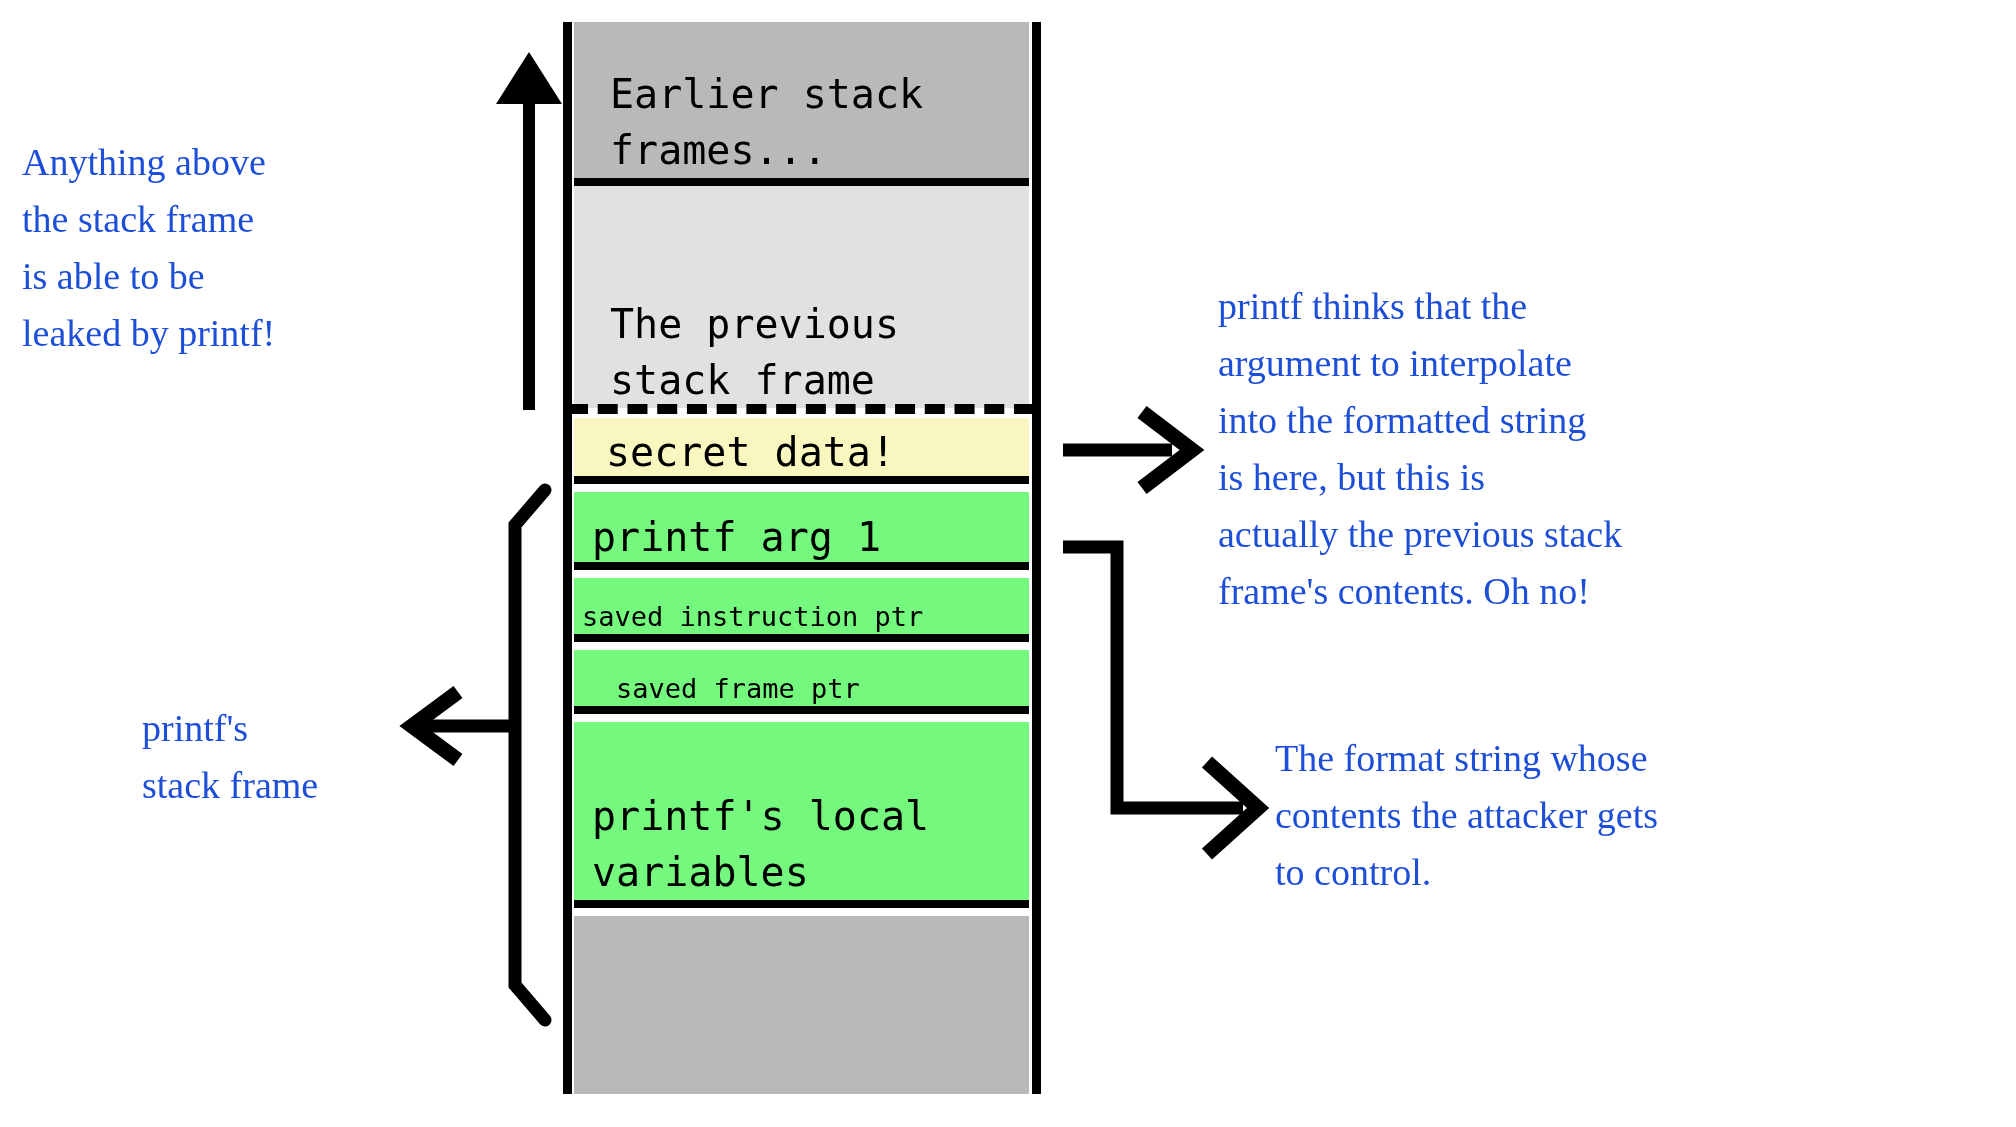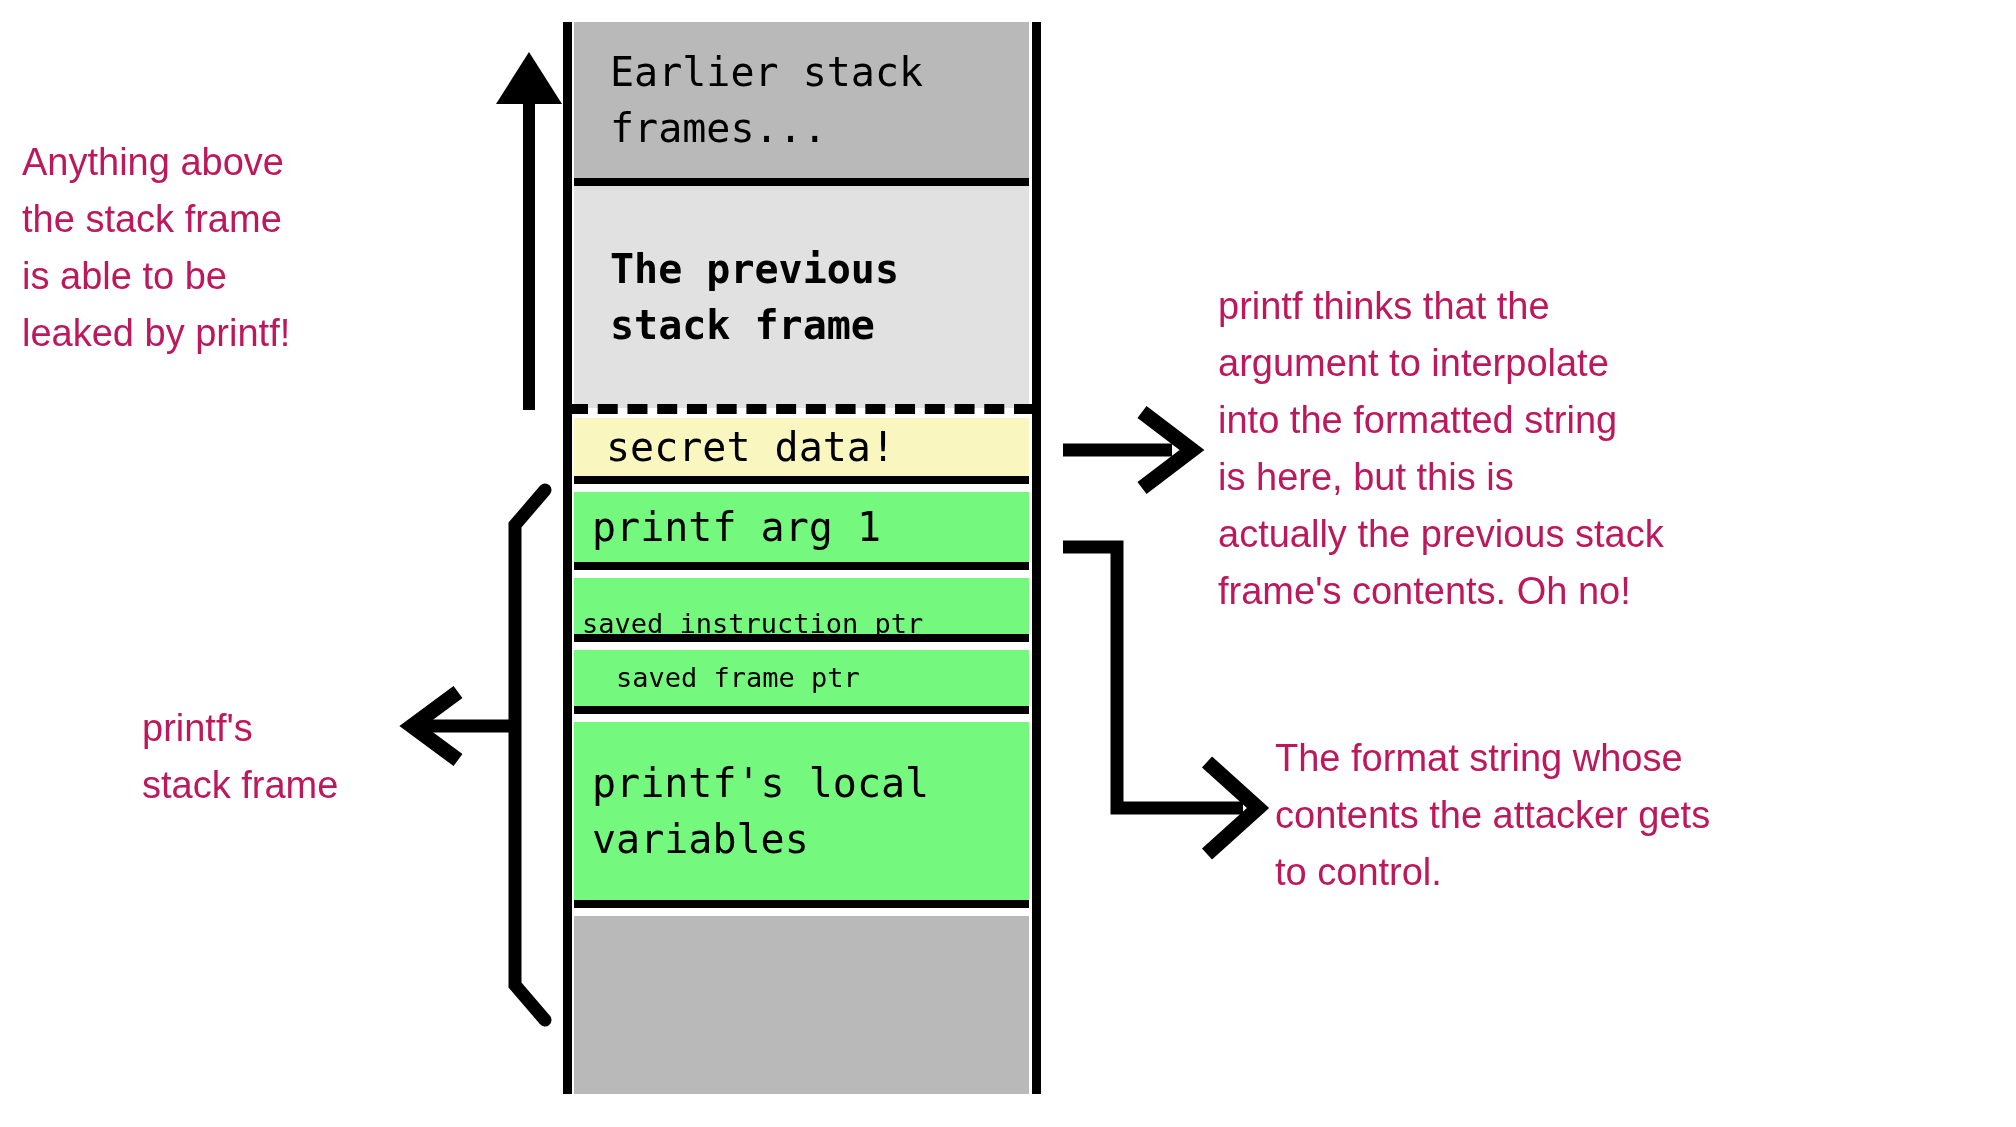--- a/index.html
+++ b/index.html
@@ -19,25 +19,25 @@
   .stage {
     position: absolute;
     left: 0; top: 0;
     width: 2016px;
     height: 1127px;
   }
 
   
   .note {
     position: absolute;
-    font-family: Liberation Sans, sans-serif;
+    font-family: Liberation Serif, serif;
     font-size: 38px;
     line-height: 57px;
     white-space: pre;
-    color: #be185d;
+    color: #1d4ed8;
   }
   #note-leak   { left: 22px;  top: 134px; }
   #note-printf { left: 1218px; top: 278px; }
   #note-format { left: 1275px; top: 730px; }
   #note-frame  { left: 110px; top: 700px; margin-left: 32px; }
 
   
   .stack-col {
     position: absolute;
     left: 563px;
@@ -54,21 +54,21 @@
   }
   .rail-left  { left: 0px; }
   .rail-right { left: 469px; }
 
   .slot {
     position: absolute;
     left: 11px;
     width: 455px;
     box-sizing: border-box;
     display: flex;
-    align-items: center;
+    align-items: flex-end;
     overflow: hidden;
   }
   .slot .lbl {
     display: block;
     width: 100%;
     white-space: pre;
     font-family: "DejaVu Sans Mono", "Liberation Mono", monospace;
     color: #000;
   }
 
@@ -76,21 +76,20 @@
   #slot-earlier {
     top: 0px; height: 164px;
     background: #b9b9b9;
     border-bottom: 8px solid #000;
   }
   #slot-earlier .lbl { font-size: 40px; line-height: 56px; padding-left: 36px; }
 
   #slot-prev {
     top: 164px; height: 222px;
     background: #e1e1e1;
-    font-weight: bold;
   }
   #slot-prev .lbl { font-size: 40px; line-height: 56px; padding-left: 36px; }
 
   
   #dashed-div {
     position: absolute;
     left: 5px;
     top: 382px;
     width: 466px;
     height: 0;

